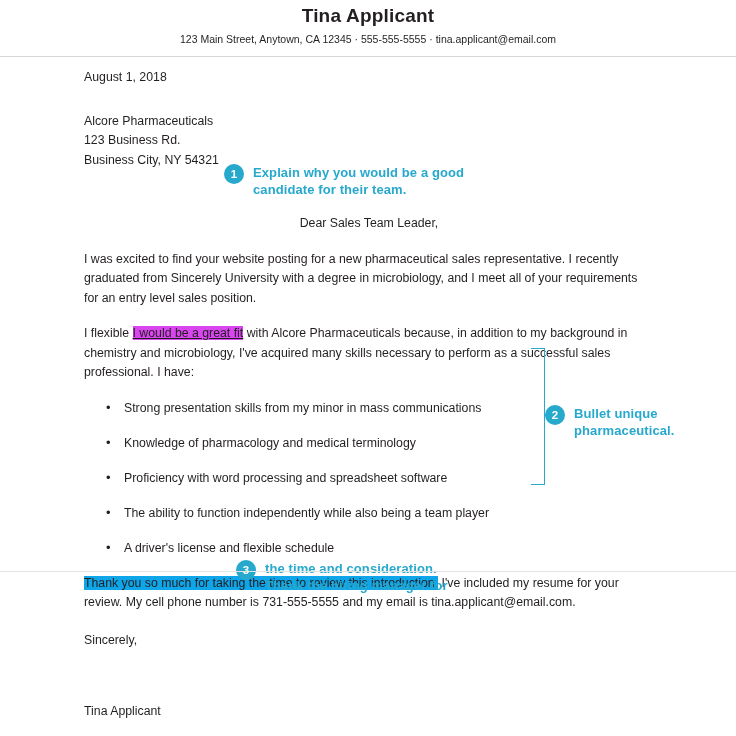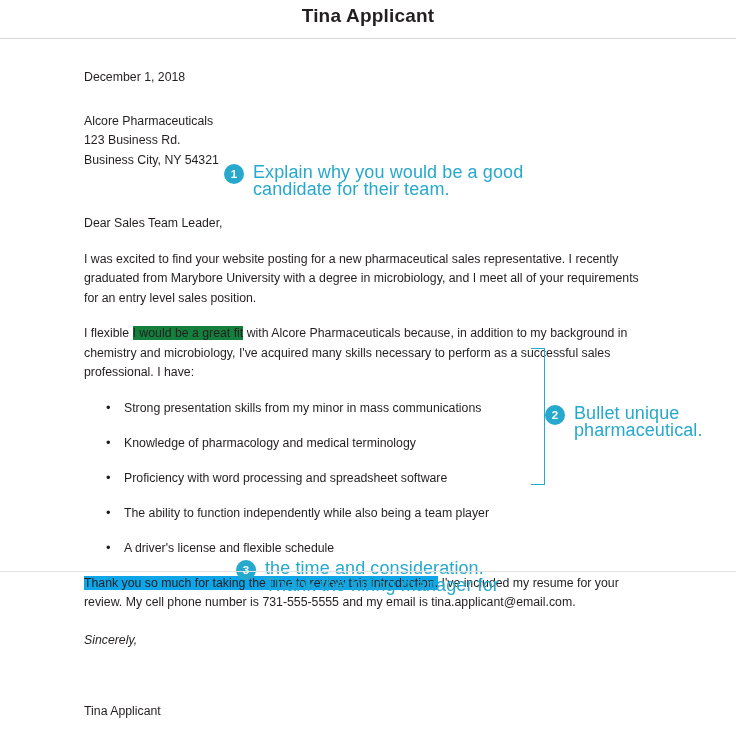--- a/index.html
+++ b/index.html
@@ -55,27 +55,28 @@
     font-size: 12.3px;
     line-height: 19.5px;
     color: #231f20;
   }
   .date {
     margin: 0 0 24px 0;
   }
   .addr-line { margin: 0; }
   .addr-block { margin-bottom: 44px; }
 
-  .salutation { margin: 0 0 16px 0; }
+  .salutation { margin: 0 0 16px 0; text-align: center; }
 
   p.para {
     margin: 0 0 16px 0;
   }
   .hl {
-    background: #15803d;
+    background: #d946ef;
+    text-decoration: underline;
   }
   .hl-soft {
     background: #0ea5e9;
   }
 
   ul.bullets {
     margin: 0 0 6px 0;
     padding-left: 40px;
     list-style: none;
   }
@@ -86,21 +87,21 @@
   }
   ul.bullets li::before {
     content: "•";
     position: absolute;
     left: -18px;
     top: -1px;
     font-size: 13px;
     color: #231f20;
   }
 
-  .closing { margin: 18px 0 12px 0; font-style: italic; }
+  .closing { margin: 18px 0 12px 0; }
   .signature { margin: 52px 0 0 0; }
 
   
   .ann {
     position: absolute;
     display: flex;
     align-items: flex-start;
     gap: 9px;
   }
   .badge {
@@ -110,22 +111,22 @@
     border-radius: 50%;
     background: #27a8cd;
     color: #ffffff;
     font-size: 11.5px;
     font-weight: bold;
     line-height: 20px;
     text-align: center;
   }
   .ann-text {
     color: #27a8cd;
-    font-weight: normal;
-    font-size: 18px;
+    font-weight: bold;
+    font-size: 13px;
     line-height: 17px;
     letter-spacing: 0.1px;
   }
 
   #ann1 { left: 224px; top: 164px; width: 320px; }
   #ann2 { left: 545px; top: 405px; width: 185px; }
   #ann3 { left: 236px; top: 560px; width: 300px; }
 
   
   .bracket {
@@ -156,36 +157,37 @@
     border-bottom: 1px solid #e2e2e2;
   }
 </style>
 </head>
 <body>
 
 <div id="page">
 
   <div class="letterhead">
     <div class="lh-name">Tina Applicant</div>
+    <div class="lh-contact">123 Main Street, Anytown, CA 12345 · 555-555-5555 · tina.applicant@email.com</div>
     <div class="lh-rule"></div>
   </div>
 
   <div class="letter">
 
-    <p class="date">December 1, 2018</p>
+    <p class="date">August 1, 2018</p>
 
     <div class="addr-block">
       <p class="addr-line">Alcore Pharmaceuticals</p>
       <p class="addr-line">123 Business Rd.</p>
       <p class="addr-line">Business City, NY 54321</p>
     </div>
 
     <p class="salutation">Dear Sales Team Leader,</p>
 
-    <p class="para">I was excited to find your website posting for a new pharmaceutical sales representative. I recently graduated from Marybore University with a degree in microbiology, and I meet all of your requirements for an entry level sales position.</p>
+    <p class="para">I was excited to find your website posting for a new pharmaceutical sales representative. I recently graduated from Sincerely University with a degree in microbiology, and I meet all of your requirements for an entry level sales position.</p>
 
     <p class="para"><span>I flexible </span><span class="hl">I would be a great fit</span><span> with Alcore Pharmaceuticals because, in addition to my background in chemistry and microbiology, I've acquired many skills necessary to perform as a successful sales professional. I have:</span></p>
 
     <ul class="bullets">
       <li>Strong presentation skills from my minor in mass communications</li>
       <li>Knowledge of pharmacology and medical terminology</li>
       <li>Proficiency with word processing and spreadsheet software</li>
       <li>The ability to function independently while also being a team player</li>
       <li>A driver's license and flexible schedule</li>
     </ul>

